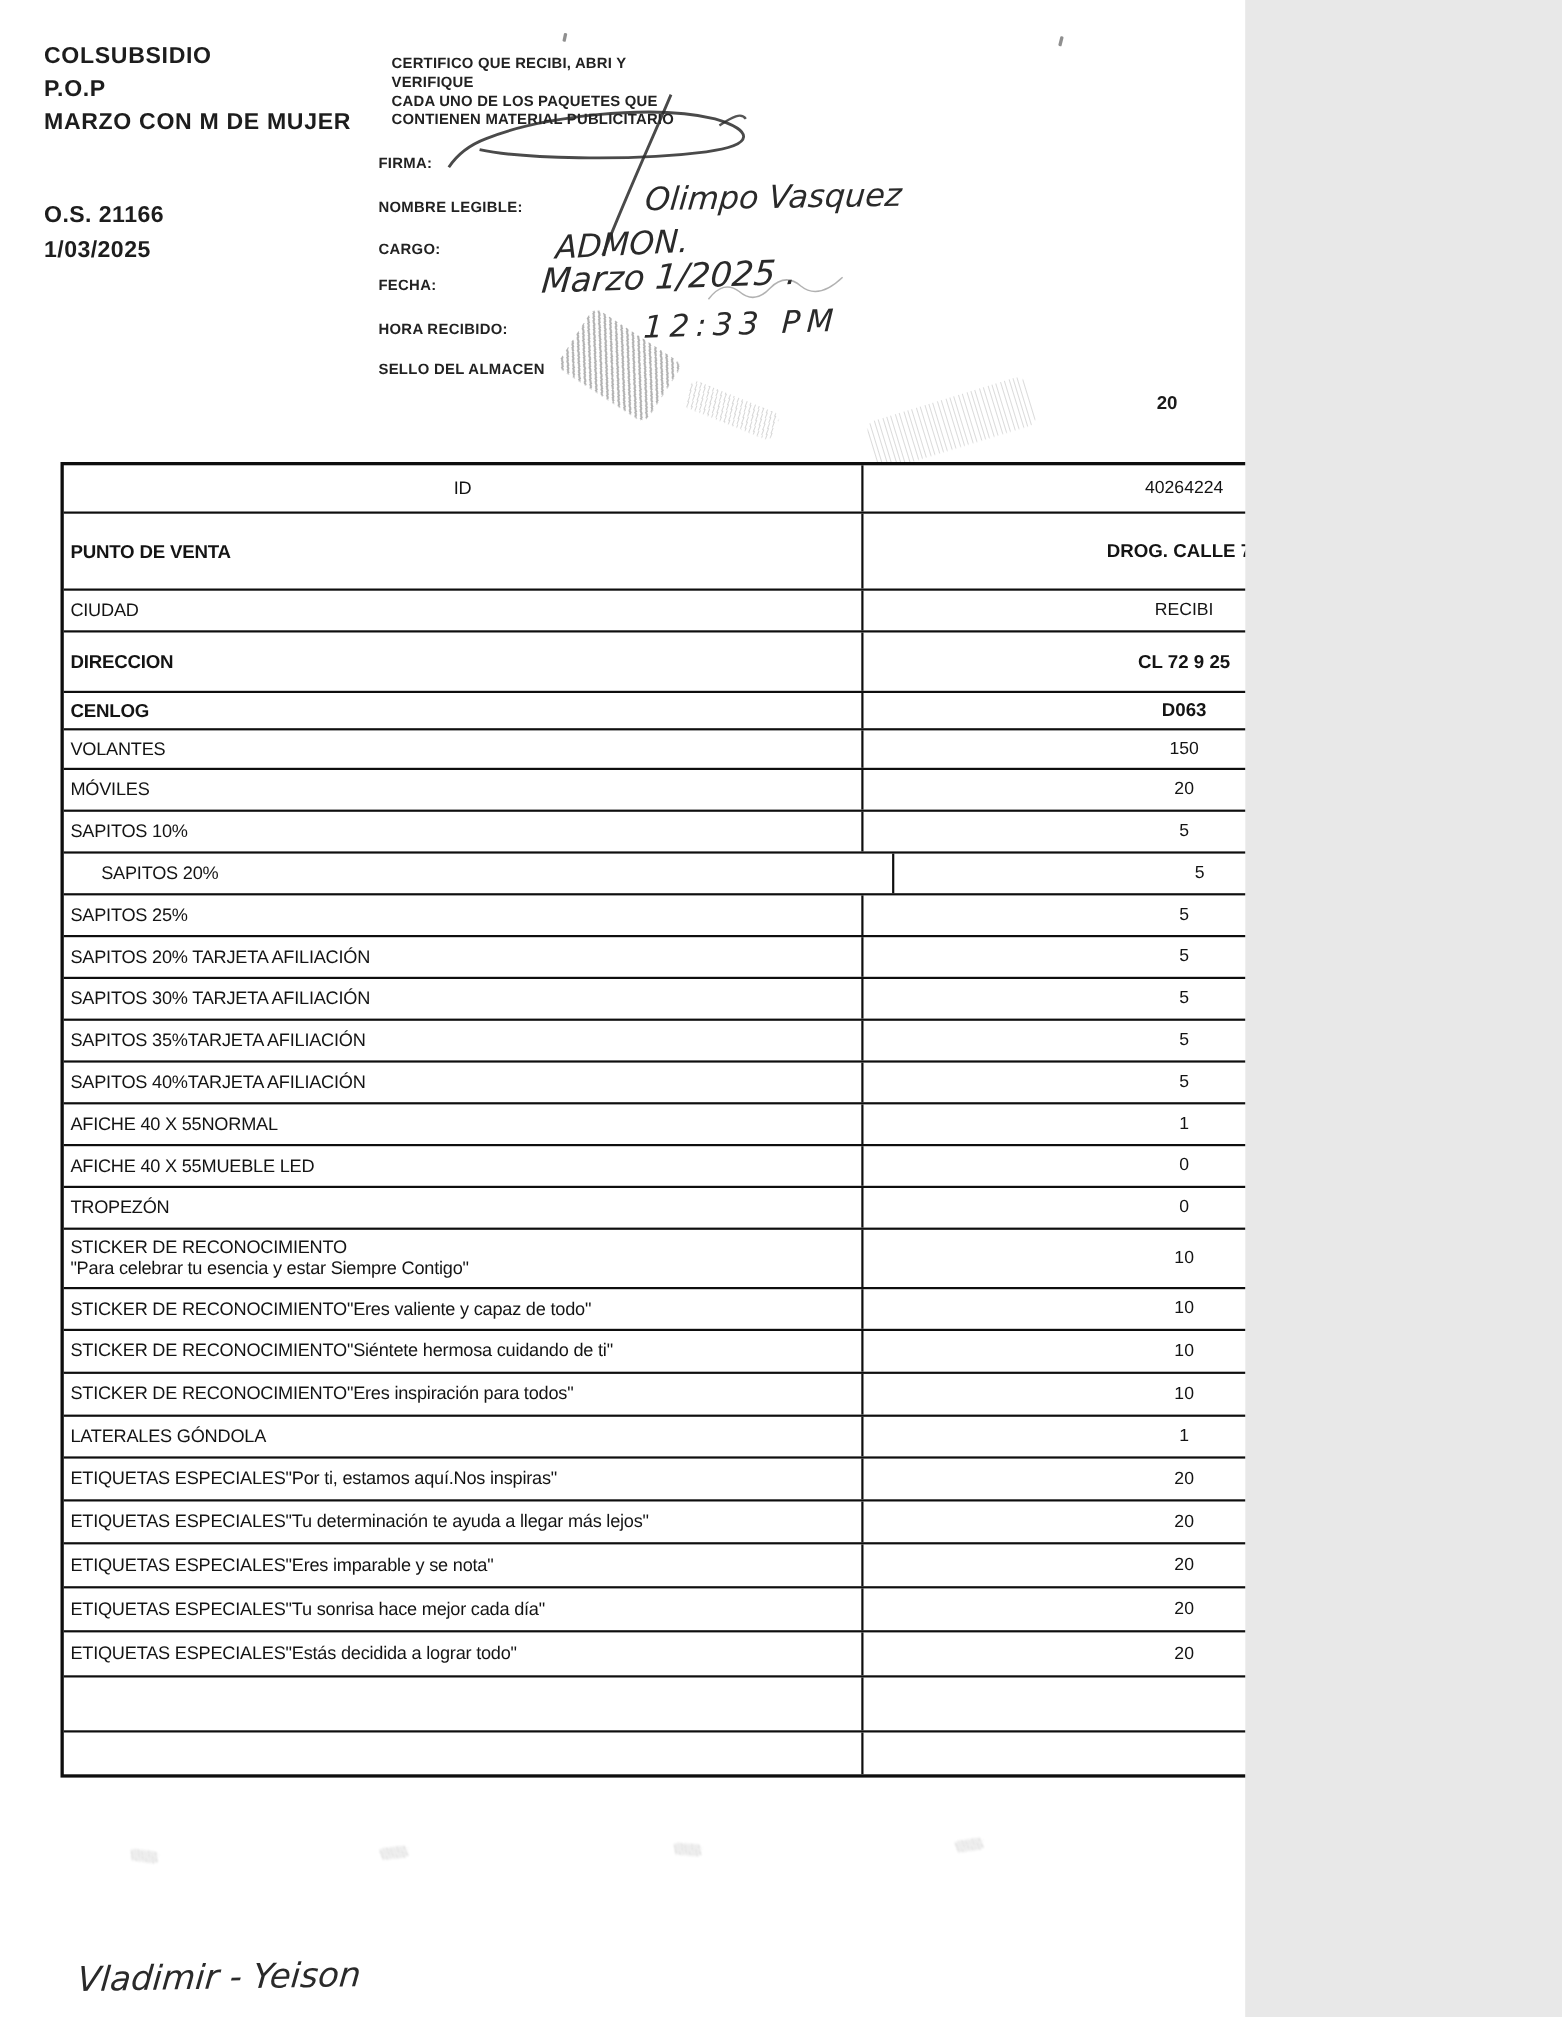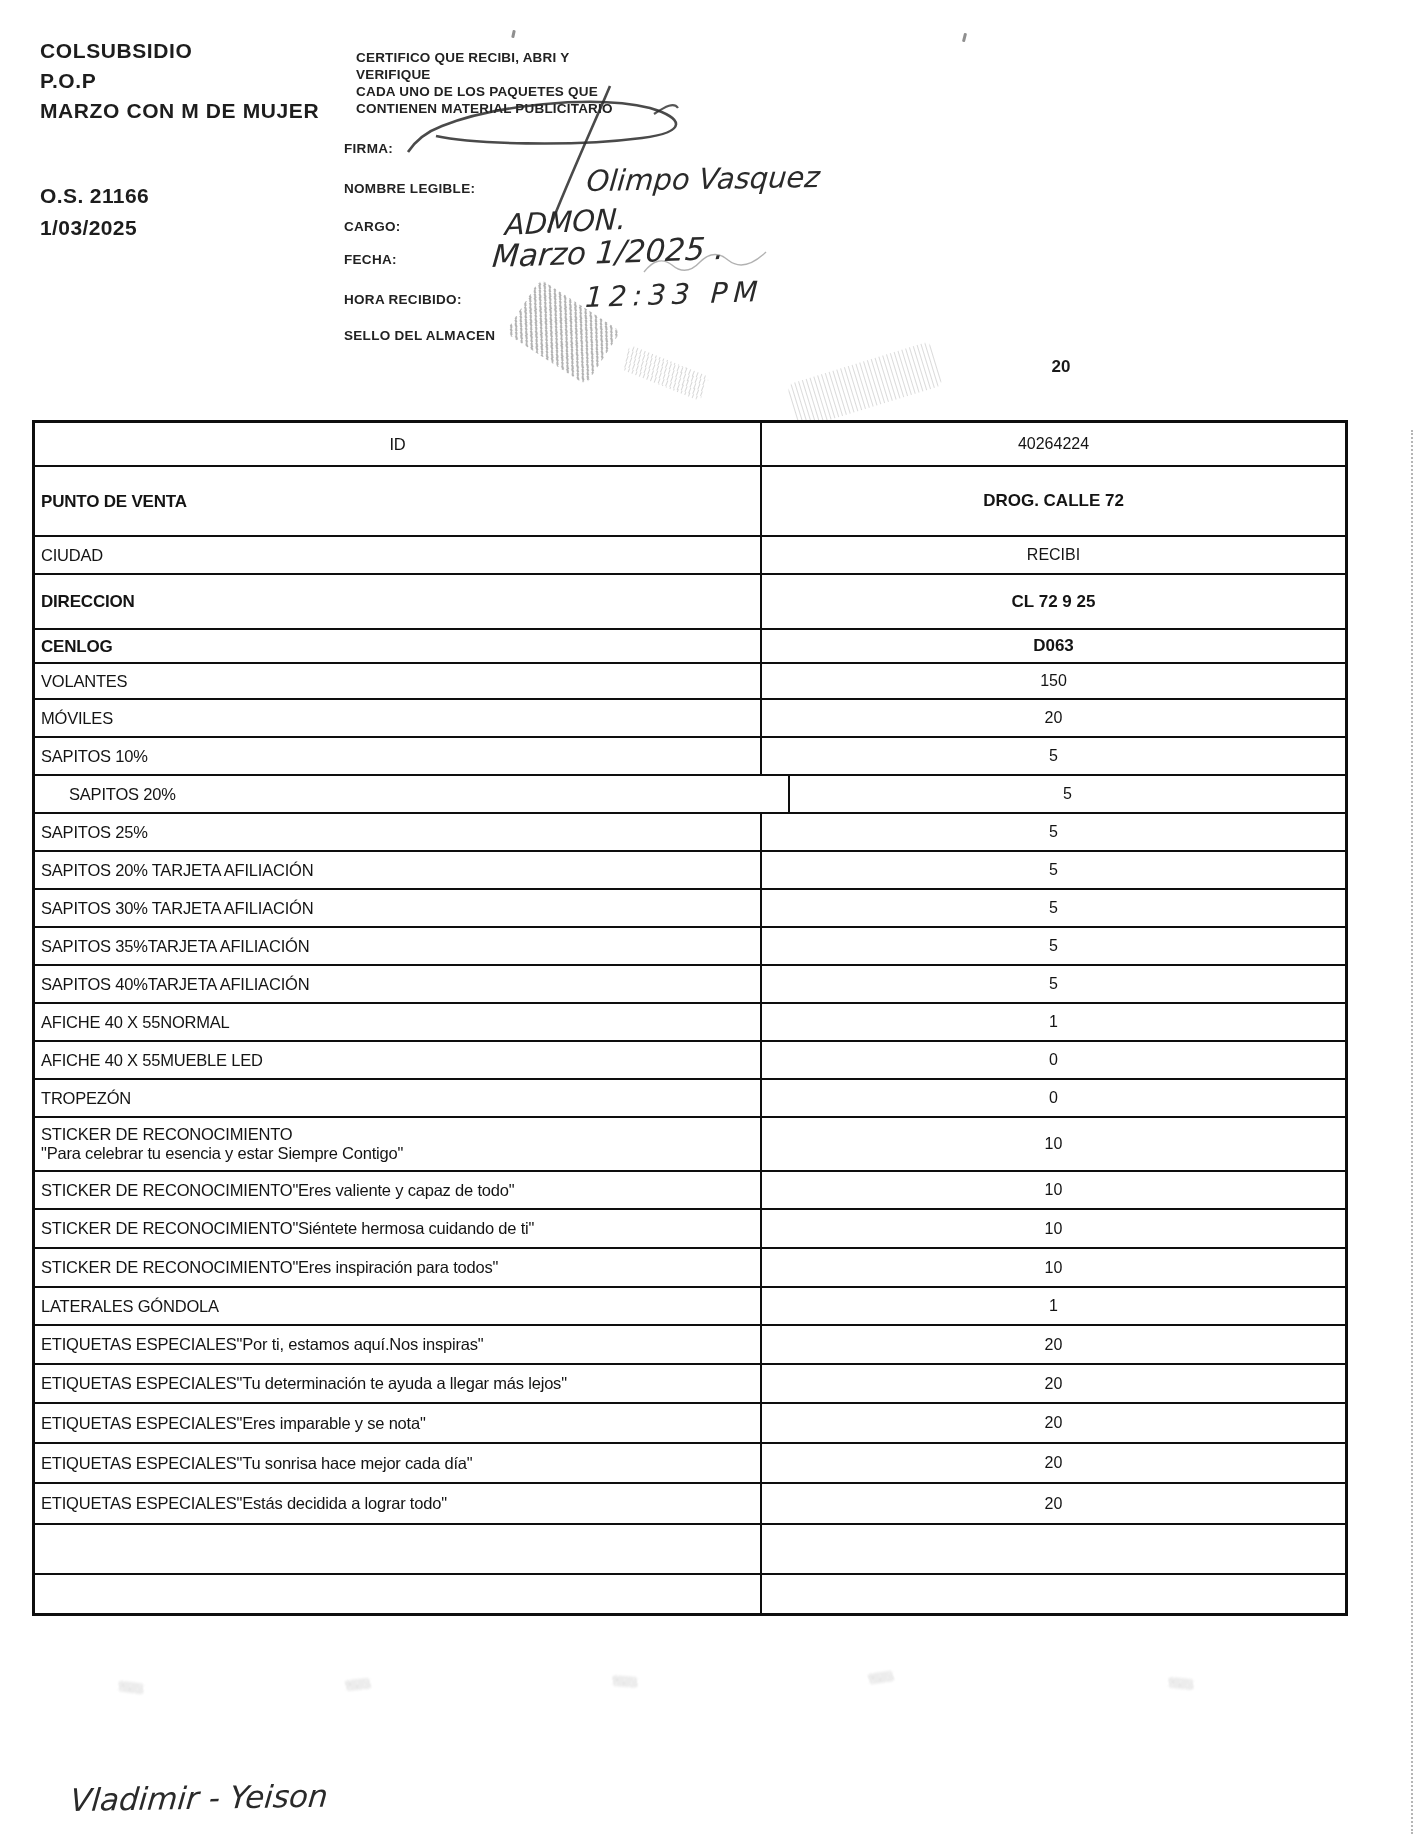--- a/index.html
+++ b/index.html
@@ -1,16 +1,16 @@
 <!DOCTYPE html>
 <html><head>
 <meta charset="utf-8">
 <style>
   html,body{margin:0;padding:0;background:#e8e8e8;}
-  .page{position:relative;width:1420px;height:1834px;background:#ffffff;
+  .page{position:relative;width:1132px;height:1834px;background:#ffffff;
         font-family:"Liberation Sans",sans-serif;color:#161616;overflow:hidden;}
 
   
   .brand{position:absolute;left:40px;top:36px;font-size:21px;font-weight:700;
          letter-spacing:.6px;line-height:30px;color:#1d1d1d;}
   .osblock{position:absolute;left:40px;top:180px;font-size:21px;font-weight:700;
          letter-spacing:.4px;line-height:32px;color:#1d1d1d;}
 
   
   .cert{position:absolute;left:356px;top:49px;font-size:13.5px;font-weight:700;
@@ -29,21 +29,21 @@
   .hw-hora{left:586px;top:281px;font-size:28px;transform:rotate(-2deg) skewX(-5deg);letter-spacing:6px;}
   .hw-footer{left:72px;top:1782px;font-size:31px;transform:rotate(-1deg) skewX(-6deg);}
 
   .sig{position:absolute;left:402px;top:80px;}
 
   
   .count20{position:absolute;left:1025px;top:357px;width:72px;text-align:center;
            font-size:17px;font-weight:600;color:#1a1a1a;}
 
   
-  .dtable{position:absolute;left:32px;top:420px;width:1316px;
+  .dtable{position:absolute;left:55px;top:420px;width:1316px;
           border:3px solid #0e0e0e;box-sizing:border-box;background:#fff;}
   .trow{display:flex;border-bottom:2px solid #0e0e0e;box-sizing:border-box;}
   .trow:last-child{border-bottom:none;}
   .tlabel{width:727px;box-sizing:border-box;border-right:2px solid #0e0e0e;
           display:flex;flex-direction:column;justify-content:center;
           padding:2px 6px 2px 6px;font-size:16.5px;letter-spacing:-.2px;
           line-height:19px;color:#141414;}
   .tlabel.center{align-items:center;}
   .tvalue{flex:1;display:flex;align-items:center;justify-content:center;
           font-size:16px;color:#141414;}

